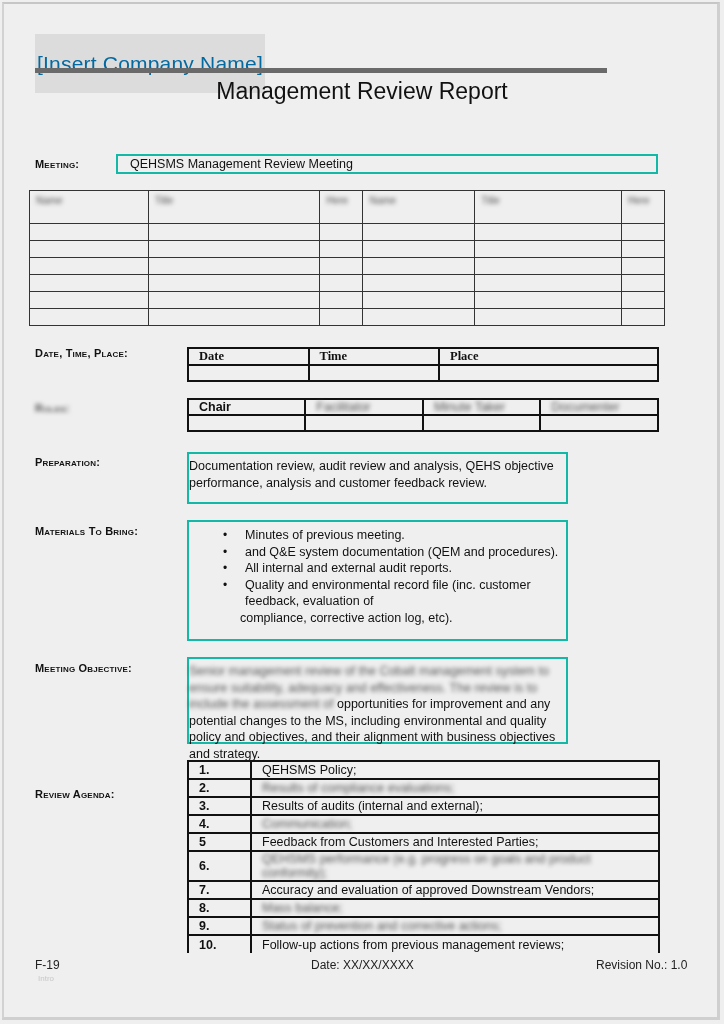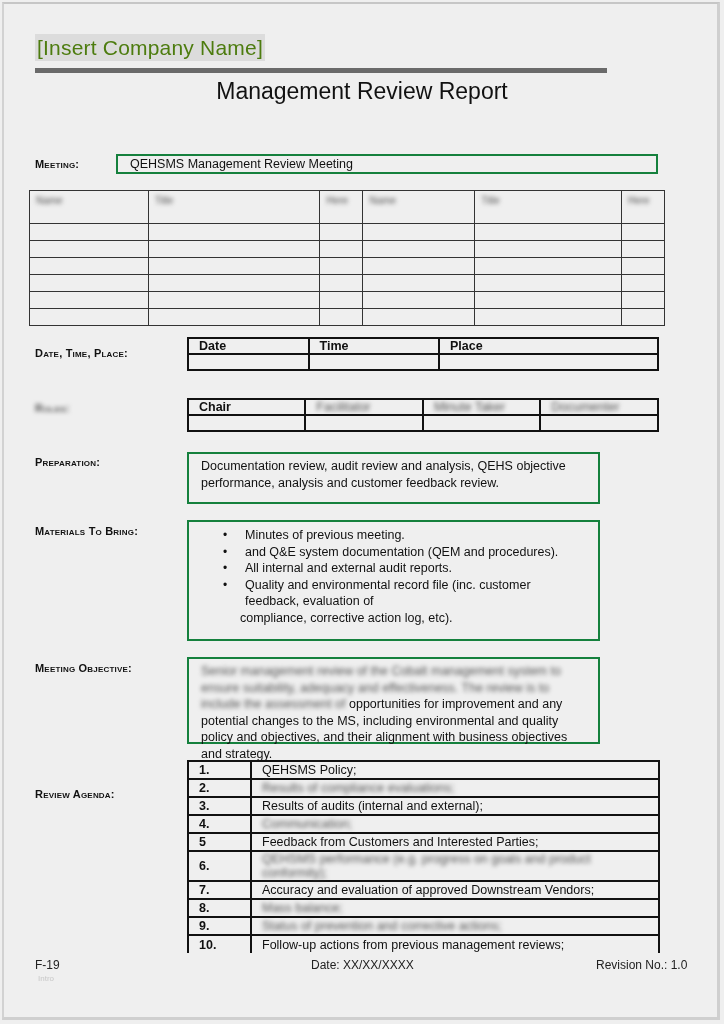--- a/index.html
+++ b/index.html
@@ -11,48 +11,48 @@
       position: relative;
     }
     .page {
       position: absolute; left: 2px; top: 2px; width: 718px; height: 1018px;
       border-top: 2px solid #c6c6c6; border-left: 2px solid #d2d2d2;
       border-right: 3px solid #cfcfcf; border-bottom: 3px solid #cfcfcf;
       box-sizing: border-box; background: #efefef;
     }
     .abs { position: absolute; }
     .company {
-      left: 35px; top: 34px; font-size: 21px; color: #4d7c0f;
-      background: #dcdcdc; padding: 0 2px; line-height: 27px;
+      left: 35px; top: 34px; font-size: 21px; color: #0369a1;
+      background: #dcdcdc; padding: 16px 2px; line-height: 27px;
       letter-spacing: 0.2px;
     }
     .rule { left: 35px; top: 68px; width: 572px; height: 5px; background: #6a6a6a; }
     .title { left: 0; width: 724px; top: 78px; text-align: center; font-size: 23px; color: #111; }
     .label {
       font-size: 11px; font-weight: bold; font-variant: small-caps;
       letter-spacing: 0.2px; color: #111;
     }
     .blur { filter: blur(2.2px); color: #555; }
-    .box { border: 2px solid #15803d; box-sizing: border-box; }
+    .box { border: 2px solid #14b8a6; box-sizing: border-box; }
     .meeting-box {
       left: 116px; top: 154px; width: 542px; height: 20px;
       font-size: 12.5px; padding-left: 12px; line-height: 17px;
     }
     table { border-collapse: collapse; }
     .att-table { left: 29px; top: 190px; width: 636px; }
     .att-table td { border: 1px solid #333; height: 16px; padding: 0; }
     .att-table tr.hdr td { height: 33px; vertical-align: top; font-size: 10px; padding: 4px 6px; box-sizing: border-box; }
     .dtp-table, .roles-table { left: 187px; width: 472px; }
-    .dtp-table { top: 337px; }
+    .dtp-table { top: 347px; font-family: Liberation Serif, serif; }
     .roles-table { top: 398px; border-radius: 13px; }
     .dtp-table td, .roles-table td {
       border: 2px solid #111; height: 16px; padding: 0 10px; font-size: 12.5px; font-weight: bold;
       box-sizing: border-box;
     }
-    .textbox { left: 187px; width: 413px; font-size: 12.5px; line-height: 16.5px; padding: 4px 12px; }
+    .textbox { left: 187px; width: 381px; font-size: 12.5px; line-height: 16.5px; padding: 4px 0; }
     .prep { top: 452px; height: 52px; }
     .materials { top: 520px; height: 121px; padding-left: 0; }
     .materials ul { margin: 1px 0 0 0; padding-left: 56px; list-style: none; }
     .materials li { position: relative; }
     .materials li .bullet { position: absolute; left: -22px; top: 0; font-size: 12px; }
     .materials .cont { padding-left: 51px; }
     .objective { top: 657px; height: 87px; }
     .agenda-table { left: 187px; top: 760px; width: 473px; }
     .agenda-table td {
       border: 2px solid #111; height: 18px; padding: 0 10px; font-size: 12.5px; box-sizing: border-box;

